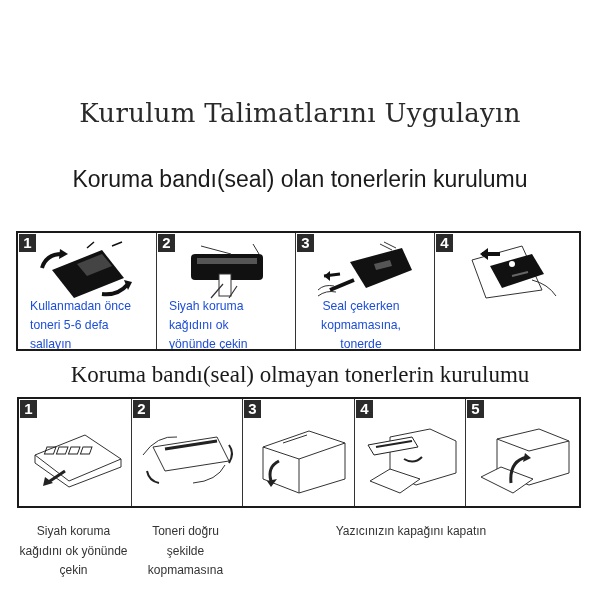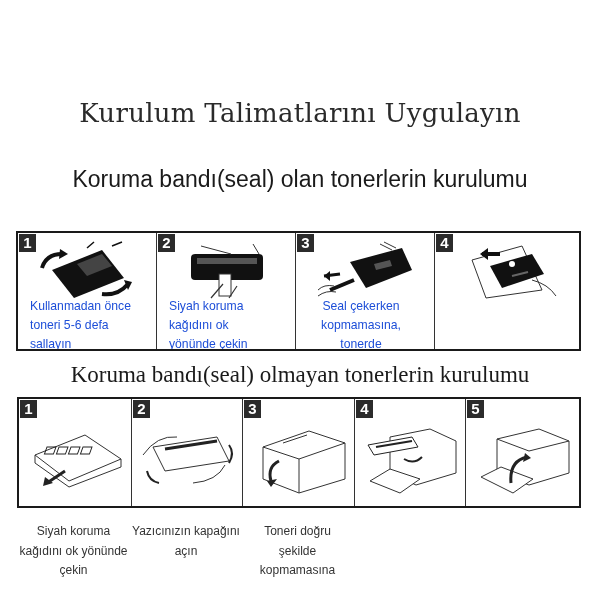--- a/index.html
+++ b/index.html
@@ -153,15 +153,15 @@
         <path d="M8 52 L28 42 L60 54 L40 68 Z" fill="#fff" stroke="#333"></path>
         <path d="M38 58 Q36 36 54 32" stroke="#222" stroke-width="3" fill="none"></path>
         <path d="M52 28 L58 33 L50 37 Z" fill="#222"></path>
       </svg>
     </div>
   </div>
 </div>
 
 <div class="caps2">
   <div class="cap2" style="width:113px">Siyah koruma kağıdını ok yönünde çekin</div>
-  <div class="cap2" style="width:112px">Yazıcınızın kapağını açın</div>
   <div class="cap2" style="width:111px">Toneri doğru şekilde kopmamasına</div>
+  <div class="cap2" style="flex:1">Yazıcınızın kapağını kapatın</div>
 </div>
 
 </body></html>

